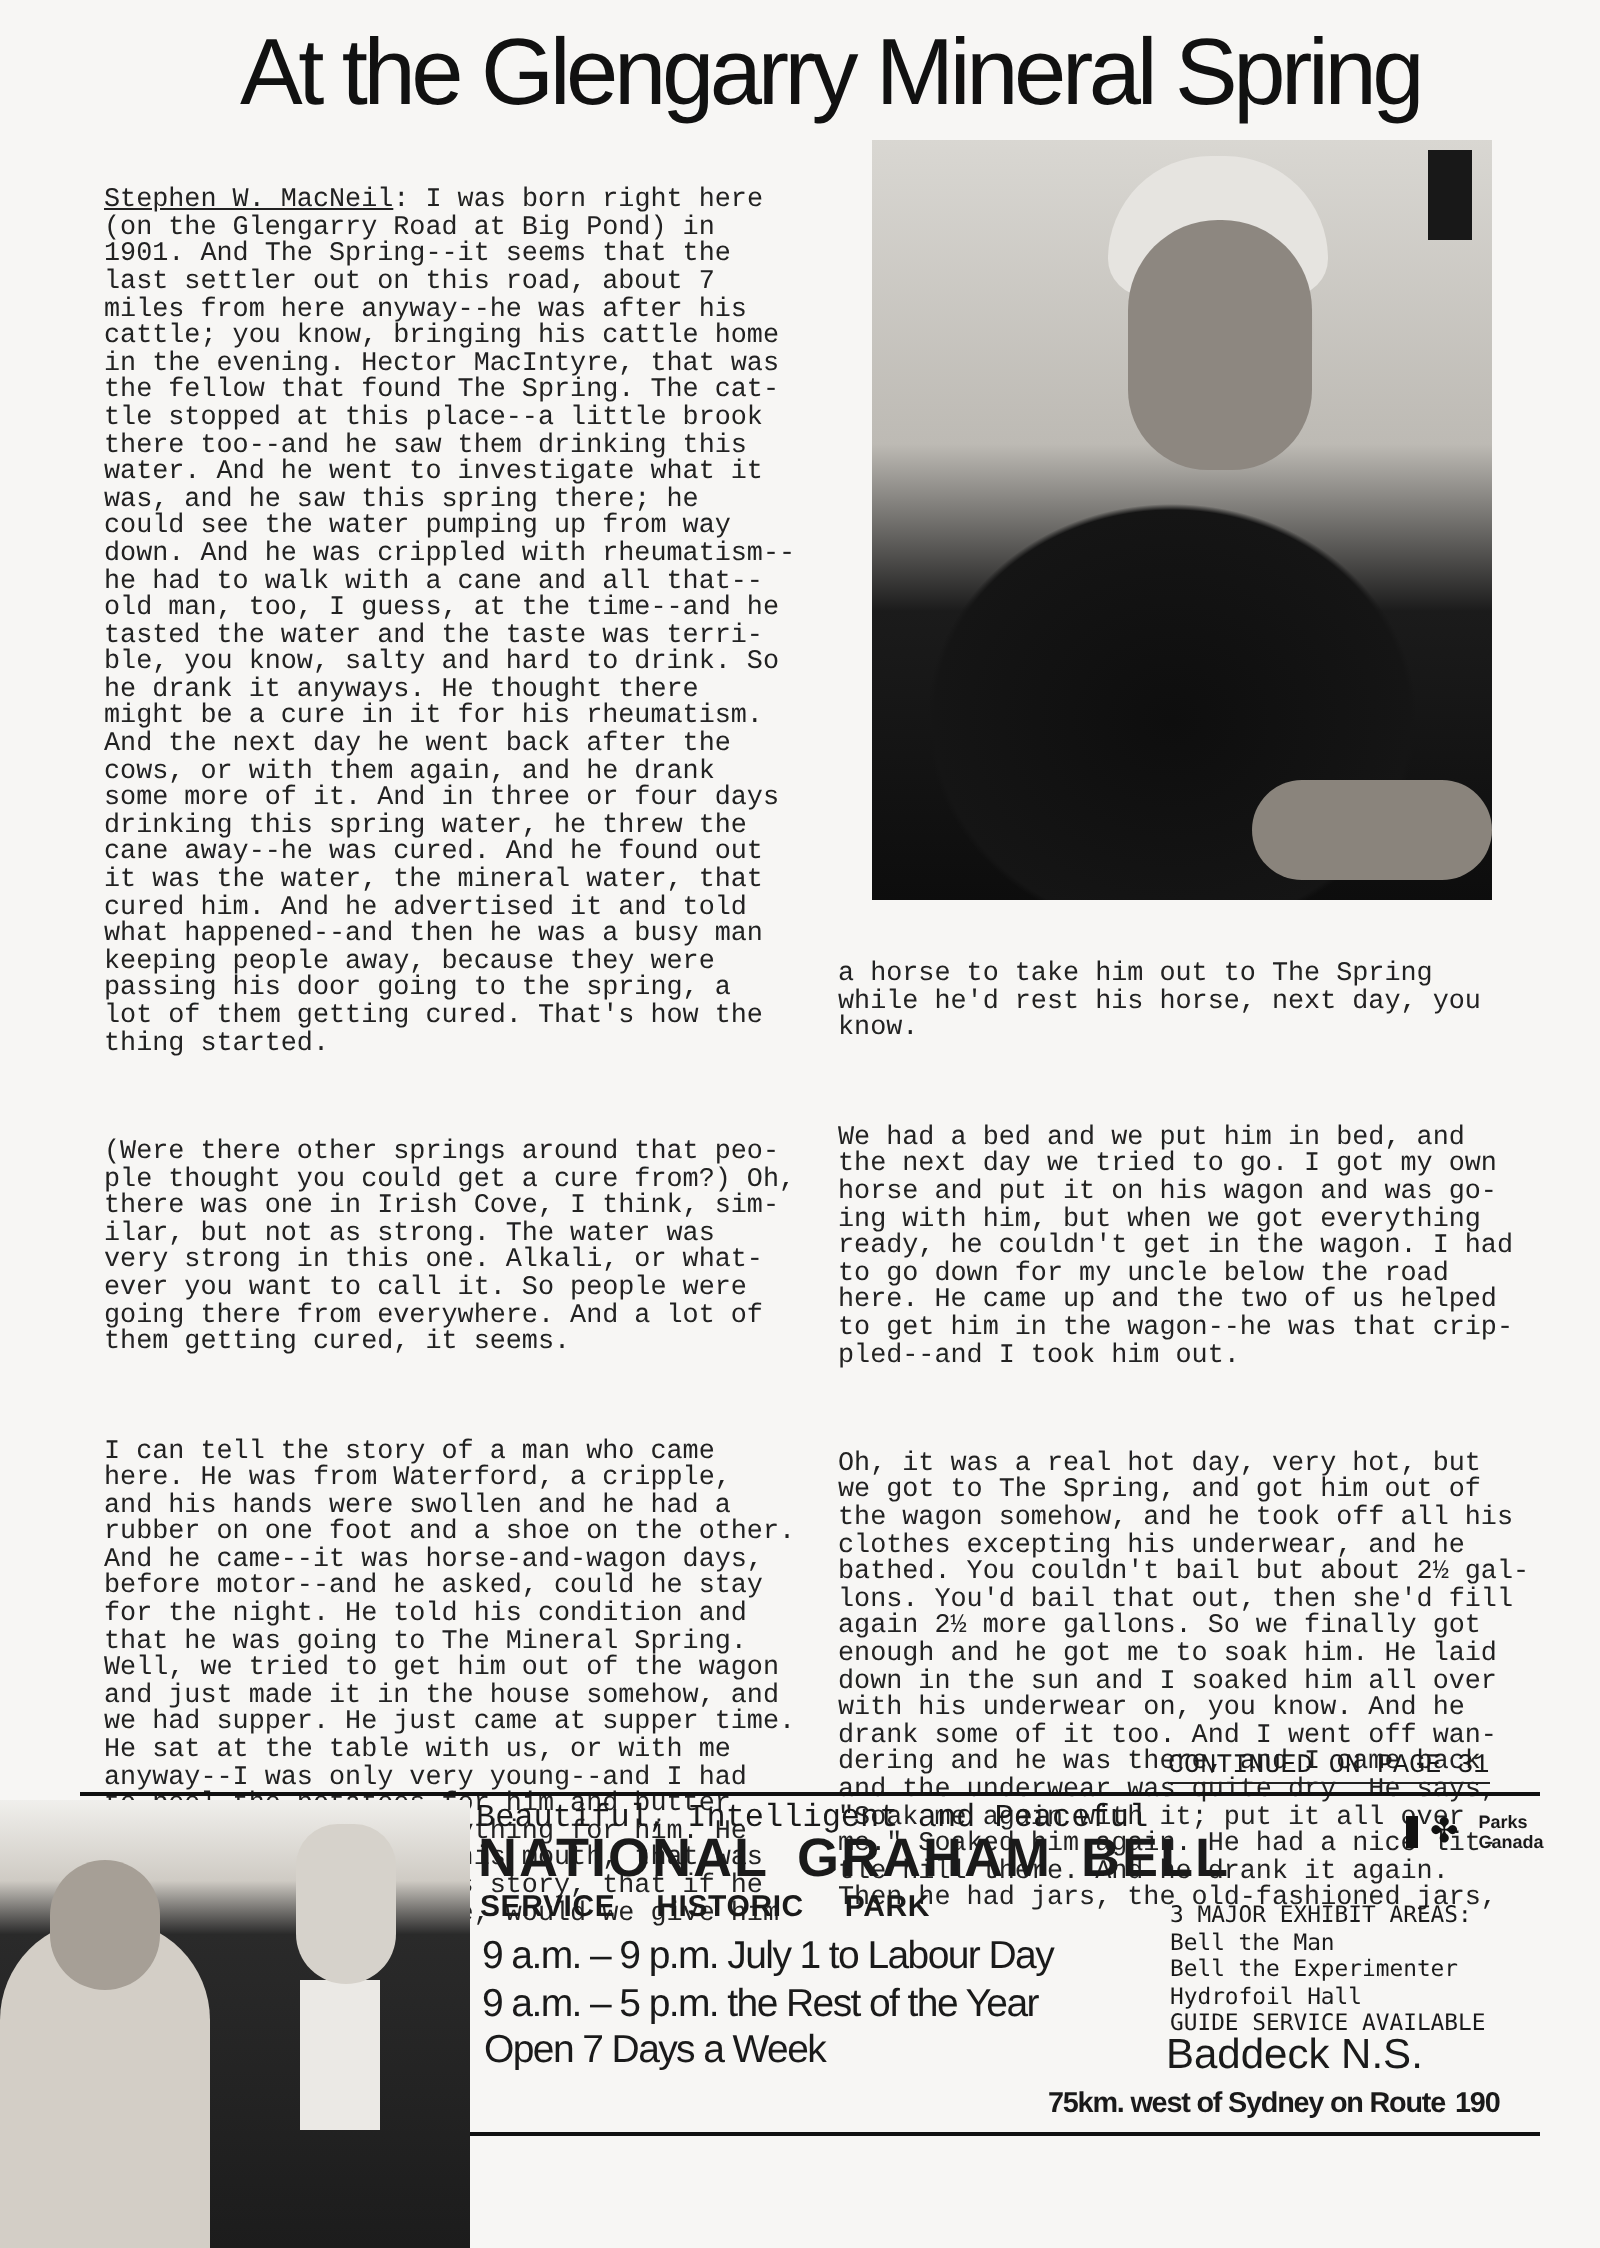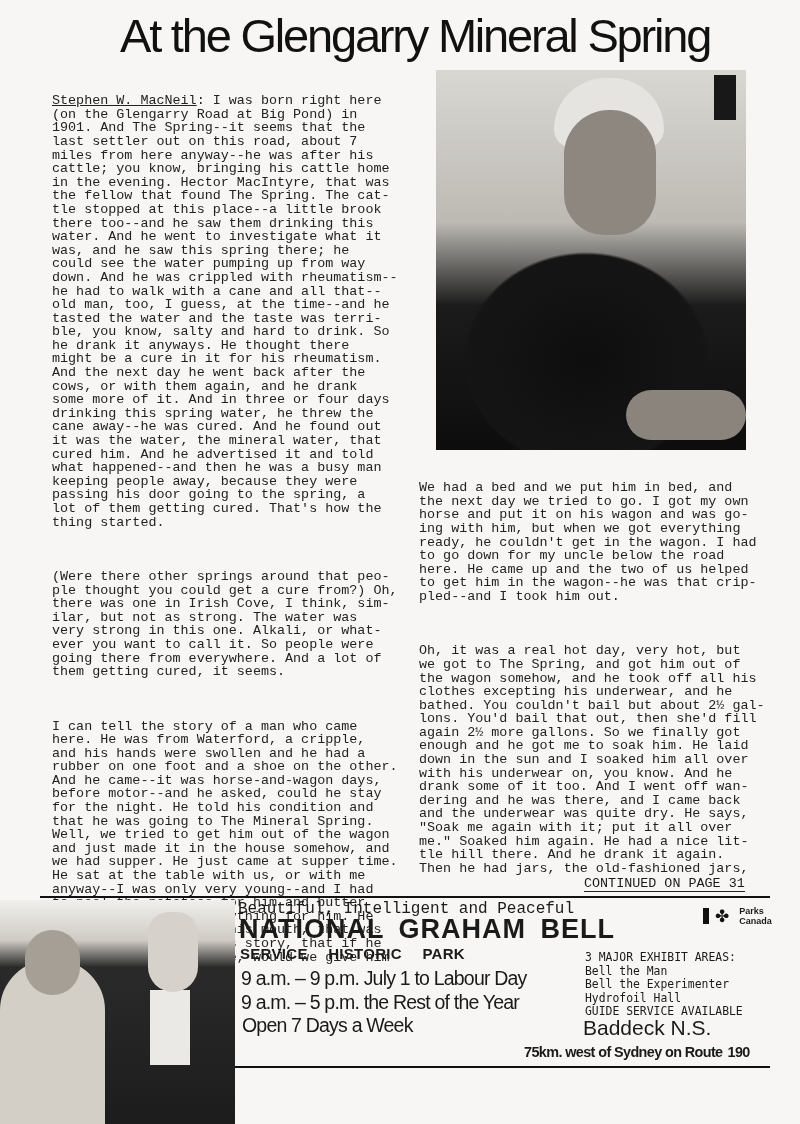--- a/index.html
+++ b/index.html
@@ -179,20 +179,23 @@
 </div>
 
 <div class="photo-main">
   <div class="frame"></div>
   <div class="hair"></div>
   <div class="face"></div>
   <div class="hands"></div>
 </div>
 
 <div class="col col-right">
+  <p>a horse to take him out to The Spring
+while he'd rest his horse, next day, you
+know.</p>
   <p>We had a bed and we put him in bed, and
 the next day we tried to go. I got my own
 horse and put it on his wagon and was go-
 ing with him, but when we got everything
 ready, he couldn't get in the wagon. I had
 to go down for my uncle below the road
 here. He came up and the two of us helped
 to get him in the wagon--he was that crip-
 pled--and I took him out.</p>
   <p>Oh, it was a real hot day, very hot, but

